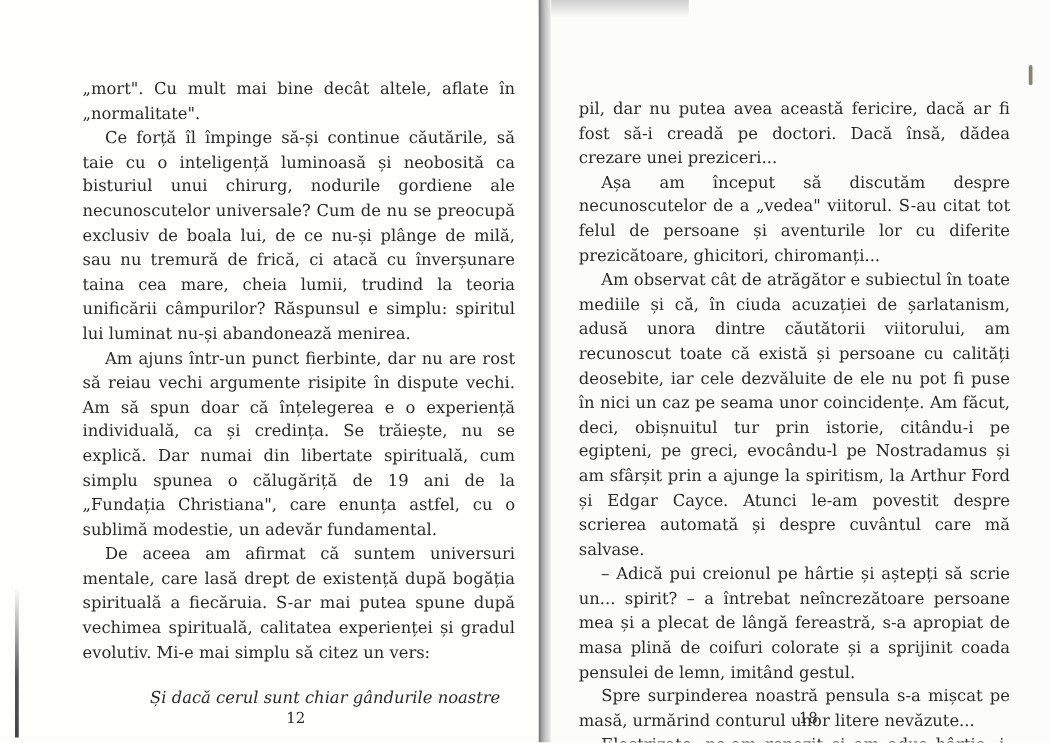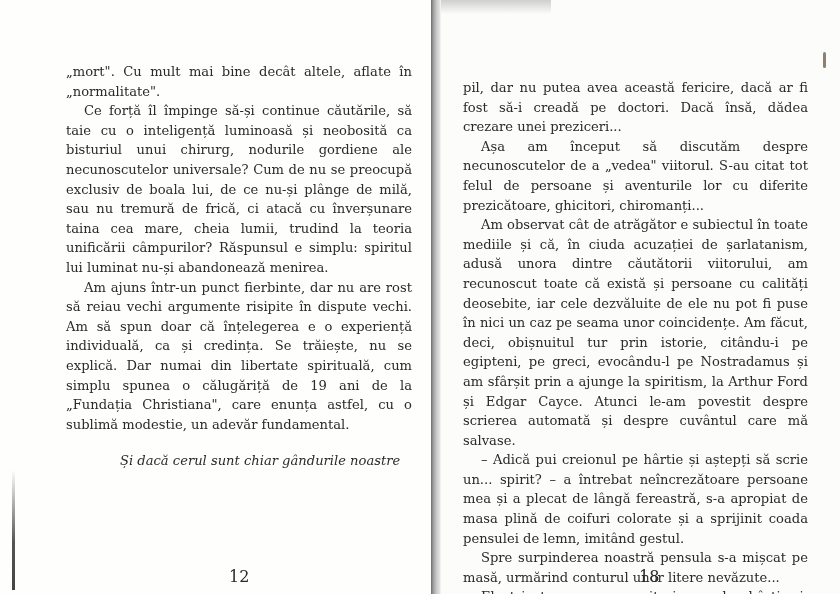--- a/index.html
+++ b/index.html
@@ -15,33 +15,34 @@
   .edge-mark{position:absolute;left:12px;top:470px;width:3px;height:120px;
      background:linear-gradient(to bottom,rgba(80,80,80,0),#555 60%,#444);}
   .nick{position:absolute;left:823px;top:52px;width:3px;height:16px;border-radius:2px;background:#8c8173;}
   .text{position:absolute;font-size:13.1px;line-height:19.6px;text-align:justify;}
   #left .text{left:66px;top:62px;width:346px;}
   #right .text{left:32px;top:78px;width:345px;}
   .p{margin:0;text-indent:18px;}
   .p.noindent{text-indent:0;}
   .verse{margin:17px 0 17px 54px;font-style:italic;}
   .verse div{line-height:19.6px;font-style:italic;}
-  .pnum{position:absolute;font-size:16px;}
+  .pnum{position:absolute;font-size:12px;}
   #left .pnum{left:229px;top:567px;}
   #right .pnum{left:208px;top:567px;}
 </style>
 </head>
 <body>
 
 <div class="page" id="left">
   <div class="edge-mark"></div>
   <div class="text">
     <p class="p noindent">„mort". Cu mult mai bine decât altele, aflate în „normalitate".</p>
     <p class="p">Ce forță îl împinge să-și continue căutările, să taie cu o inteligență luminoasă și neobosită ca bisturiul unui chirurg, nodurile gordiene ale necunoscutelor universale? Cum de nu se preocupă exclusiv de boala lui, de ce nu-și plânge de milă, sau nu tremură de frică, ci atacă cu înverșunare taina cea mare, cheia lumii, trudind la teoria unificării câmpurilor? Răspunsul e simplu: spiritul lui luminat nu-și abandonează menirea.</p>
     <p class="p">Am ajuns într-un punct fierbinte, dar nu are rost să reiau vechi argumente risipite în dispute vechi. Am să spun doar că înțelegerea e o experiență individuală, ca și credința. Se trăiește, nu se explică. Dar numai din libertate spirituală, cum simplu spunea o călugăriță de 19 ani de la „Fundația Christiana", care enunța astfel, cu o sublimă modestie, un adevăr fundamental.</p>
+    <p class="p">De aceea am afirmat că suntem universuri mentale, care lasă drept de existență după bogăția spirituală a fiecăruia. S-ar mai putea spune după vechimea spirituală, calitatea experienței și gradul evolutiv. Mi-e mai simplu să citez un vers:</p>
     <div class="verse">
       <div>Și dacă cerul sunt chiar gândurile noastre</div>
     </div>
 
   </div>
   <div class="pnum">12</div>
 </div>
 
 <div class="page" id="right">
   <div class="text">

